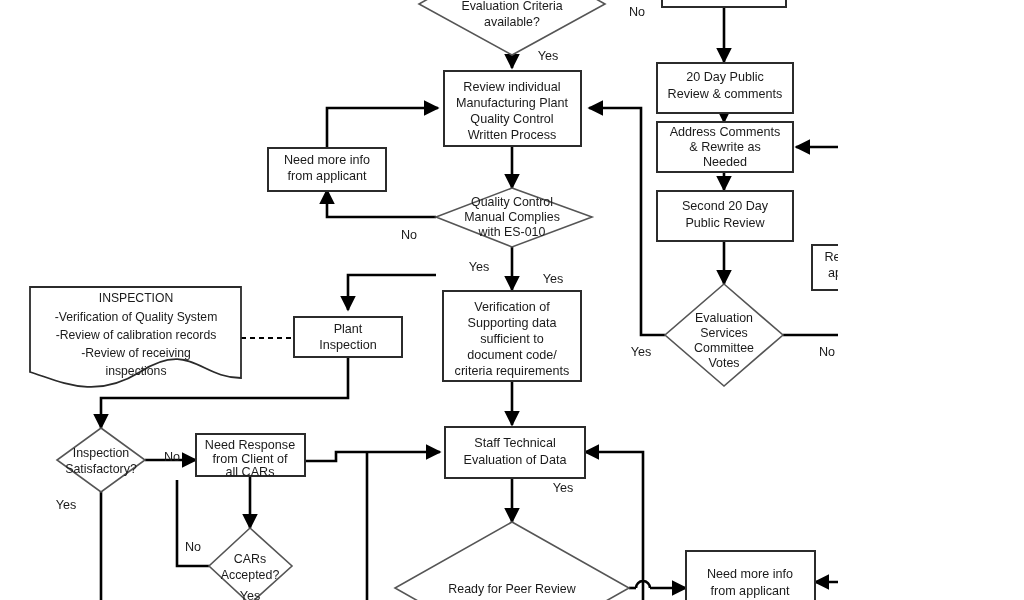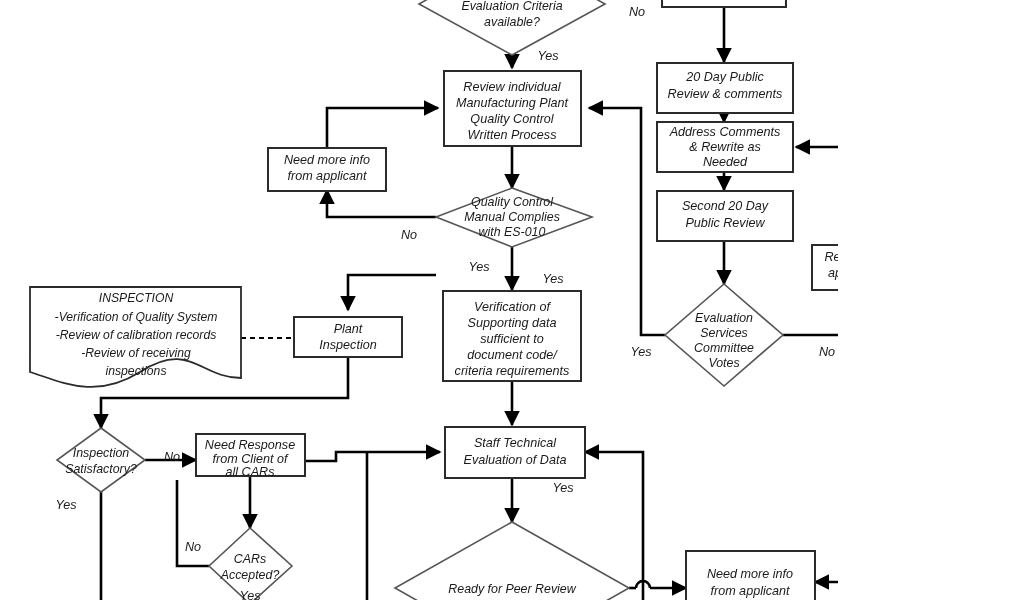--- a/index.html
+++ b/index.html
@@ -7,21 +7,20 @@
     padding: 0;
     background: #ffffff;
   }
   #canvas-wrap {
     position: relative;
     width: 838px;
     height: 600px;
     background: #1d4ed8;
     overflow: hidden;
     font-family: "Liberation Sans", sans-serif;
-    font-style: italic;
   }
   svg#flow {
     display: block;
     width: 1024px;
     height: 600px;
   }
   .node-box {
     fill: #ffffff;
     stroke: #2b2b2b;
     stroke-width: 2;

